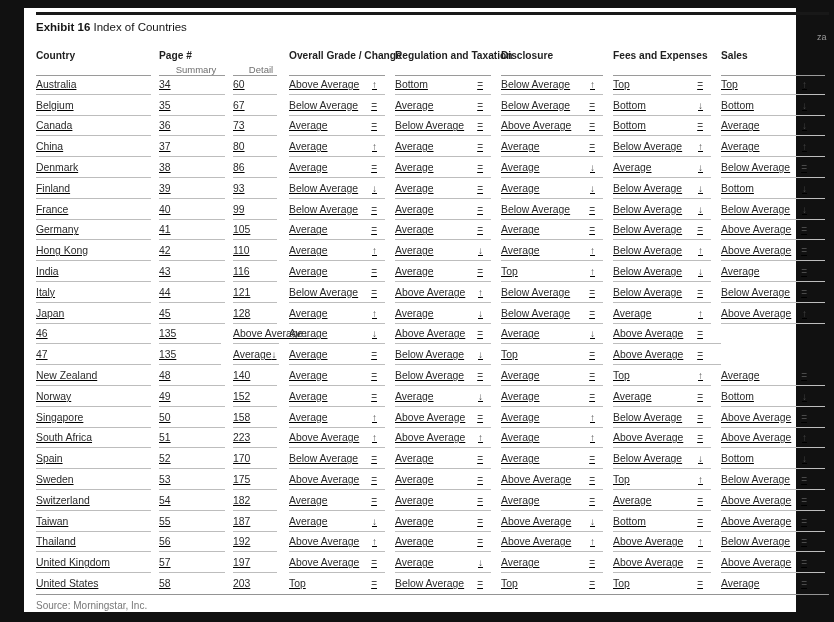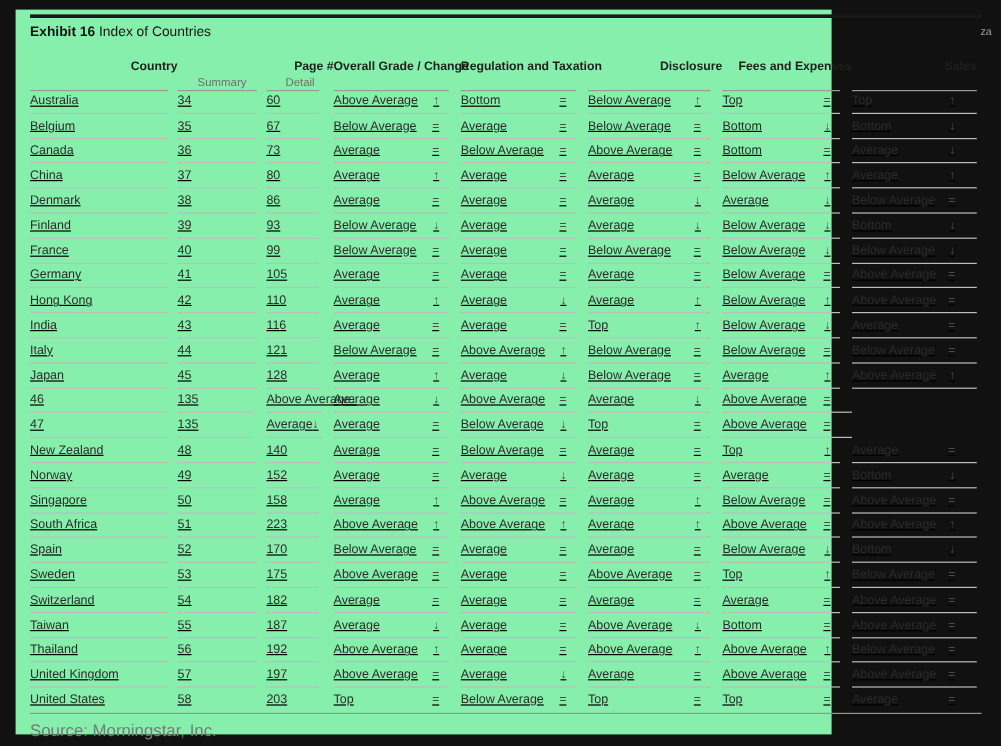--- a/index.html
+++ b/index.html
@@ -1,30 +1,30 @@
 <!DOCTYPE html>
 <html><head>
 <meta charset="utf-8">
 <style>
   html,body{margin:0;padding:0;background:#101010;}
   .viewport{position:relative;width:834px;height:622px;background:#111111;overflow:hidden;
             font-family:"Liberation Sans","DejaVu Sans",sans-serif;}
-  .page{position:absolute;left:13px;top:8px;width:680px;height:604px;background:#86efac;}
-
-  .edge-frag{position:absolute;left:817px;top:21px;color:#9a9a9a;font-size:9px;z-index:2;}
+  .page{position:absolute;left:24px;top:8px;width:772px;height:604px;background:#ffffff;}
+
+  .edge-frag{position:absolute;left:817px;top:32px;color:#9a9a9a;font-size:9px;z-index:2;}
 
   .top-rule{position:absolute;left:12px;top:4px;width:793px;height:3px;background:#181818;}
   .title{position:absolute;left:12px;top:13px;font-size:11.5px;color:#151515;}
   .title .b{font-weight:bold;}
 
   .grid{display:grid;grid-template-columns:123px 74px 56px 106px 106px 112px 108px 104px;}
 
   .thead{position:absolute;left:12px;top:42px;width:789px;}
   .hrow-main{height:13px;}
-  .hcell{font-size:10.2px;font-weight:bold;color:#1f1f1f;white-space:nowrap;text-align:right;}
+  .hcell{font-size:10.2px;font-weight:bold;color:#1f1f1f;white-space:nowrap;}
   .hcell.pagehdr{grid-column:2 / span 2;}
   .hrow-sub{height:11px;margin-top:1px;}
   .subcell{position:relative;font-size:9.5px;color:#6e6e6e;white-space:nowrap;text-align:center;}
   .subcell::after{content:"";position:absolute;bottom:-1px;left:0;border-bottom:1px solid #9a9a9a;}
 
   .tbody{position:absolute;left:12px;top:66px;width:789px;text-decoration:underline;}
   .trow{height:20.8px;}
   .cell{position:relative;display:flex;align-items:center;font-size:10.4px;color:#2b2b2b;white-space:nowrap;}
   .cell::after{content:"";position:absolute;bottom:0;left:0;border-bottom:1px solid #bdbdbd;}
   .trow:last-child .cell::after{display:none;}
@@ -35,21 +35,21 @@
   .u4::after,.subcell.u4::after{right:10px;}
   .u5::after,.subcell.u5::after{right:10px;}
   .u6::after,.subcell.u6::after{right:10px;}
   .u7::after,.subcell.u7::after{right:10px;}
   .u8::after,.subcell.u8::after{right:0;}
 
   .grade{justify-content:space-between;padding-right:18px;}
   .gchange{color:#4a4a4a;font-size:10px;}
 
   .bottom-rule{position:absolute;left:12px;top:586px;width:793px;border-top:1.5px solid #949494;}
-  .source{position:absolute;left:12px;top:592px;font-size:14px;color:#787878;}
+  .source{position:absolute;left:12px;top:592px;font-size:10px;color:#787878;}
 </style>
 </head>
 <body>
 
 <div class="viewport">
 
   <span class="edge-frag">za</span>
 
   <div class="page">
 

